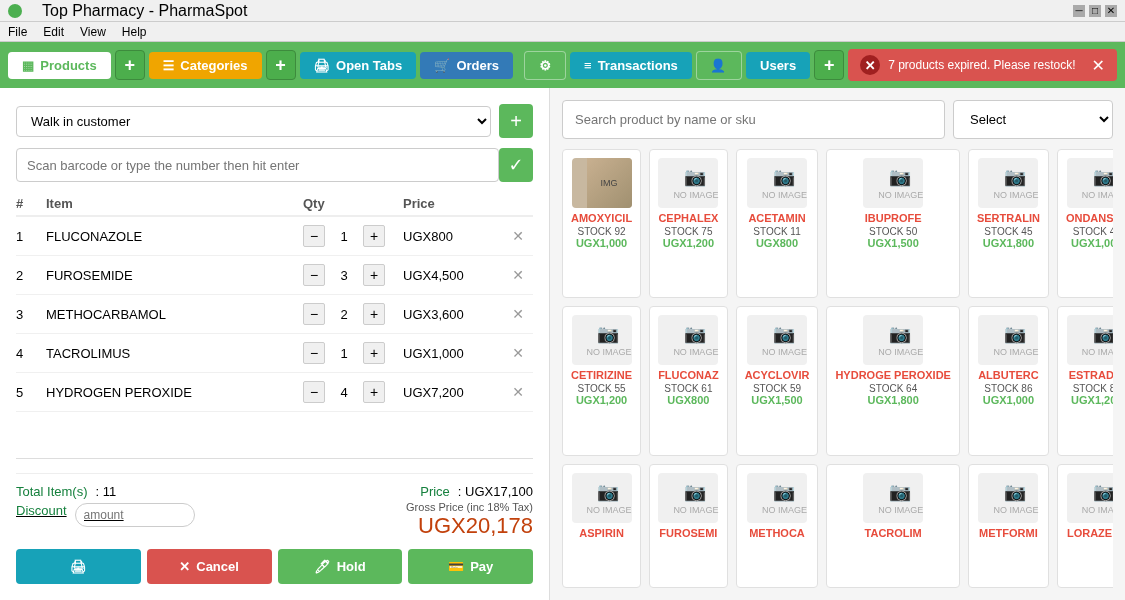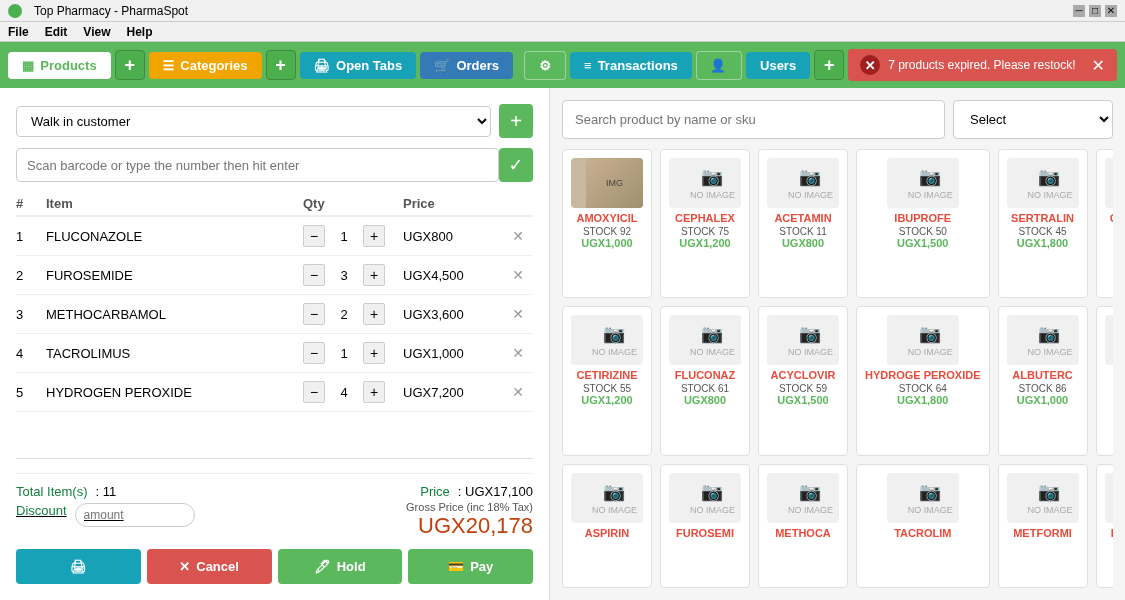--- a/index.html
+++ b/index.html
@@ -1,27 +1,27 @@
 <!DOCTYPE html>
 <html><head>
   <meta charset="utf-8">
   <style>
     * { box-sizing: border-box; margin: 0; padding: 0; }
     body { font-family: Arial, sans-serif; font-size: 13px; background: #e8e8e8; width: 1125px; height: 600px; overflow: hidden; }
 
     
     .titlebar { background: #f0f0f0; height: 22px; display: flex; align-items: center; padding: 0 8px; justify-content: space-between; border-bottom: 1px solid #ccc; }
-    .titlebar-left { display: flex; align-items: center; gap: 12px; font-size: 12px; }
+    .titlebar-left { display: flex; align-items: center; gap: 20px; font-size: 16px; }
     .titlebar-logo { width: 14px; height: 14px; background: #4CAF50; border-radius: 50%; }
     .titlebar-controls { display: flex; gap: 4px; }
     .titlebar-btn { width: 12px; height: 12px; background: #aaa; border: none; cursor: pointer; font-size: 10px; display: flex; align-items: center; justify-content: center; }
 
     
     .menubar { background: #f0f0f0; height: 20px; display: flex; align-items: center; padding: 0 8px; gap: 16px; border-bottom: 1px solid #ccc; font-size: 12px; }
-    .menubar span { cursor: pointer; font-weight: bold; }
+    .menubar span { cursor: pointer; }
 
     
     .topnav { background: #5cb85c; height: 46px; display: flex; align-items: center; padding: 0 8px; gap: 4px; }
     .nav-btn { display: flex; align-items: center; gap: 6px; padding: 6px 14px; border: none; border-radius: 4px; cursor: pointer; font-size: 13px; font-weight: bold; color: white; }
     .nav-btn.green { background: #5cb85c; border: 1px solid rgba(255,255,255,0.4); }
     .nav-btn.white-green { background: white; color: #5cb85c; }
     .nav-btn.orange { background: #f0a500; }
     .nav-btn.teal { background: #17a2b8; }
     .nav-btn.blue { background: #337ab7; }
     .nav-btn.plus { background: #4cae4c; border: 1px solid #3d8b3d; width: 30px; height: 30px; padding: 0; justify-content: center; font-size: 18px; border-radius: 4px; }
@@ -71,21 +71,21 @@
 
     
     .right-panel { flex: 1; background: #f5f5f5; padding: 12px; display: flex; flex-direction: column; gap: 10px; overflow: hidden; }
     .search-row { display: flex; gap: 8px; }
     .search-input { flex: 1; padding: 11px 12px; border: 1px solid #ccc; border-radius: 4px; font-size: 13px; }
     .category-select { padding: 7px 12px; border: 1px solid #ccc; border-radius: 4px; font-size: 13px; background: white; cursor: pointer; min-width: 160px; }
 
     
     .products-grid { display: grid; grid-template-columns: repeat(6, 1fr); gap: 8px; overflow-y: auto; flex: 1; }
     .product-card { background: white; border-radius: 4px; padding: 8px; cursor: pointer; text-align: center; border: 1px solid #e0e0e0; }
-    .product-img { width: 72px; height: 50px; background: #f0f0f0; border-radius: 4px; display: flex; align-items: center; justify-content: center; margin: 0 auto 4px; color: #aaa; font-size: 11px; flex-direction: column; gap: 2px; padding-left: 15px; }
+    .product-img { width: 60px; height: 50px; background: #f0f0f0; border-radius: 4px; display: flex; align-items: center; justify-content: center; margin: 0 auto 4px; color: #aaa; font-size: 11px; flex-direction: column; gap: 2px; padding-left: 15px; }
     .product-img.has-image { background: #ddd; }
     .cam-icon { font-size: 18px; color: #bbb; }
     .product-name { font-size: 11px; font-weight: bold; color: #e74c3c; white-space: nowrap; overflow: hidden; text-overflow: ellipsis; }
     .product-stock { font-size: 10px; color: #555; margin-top: 2px; }
     .product-price { font-size: 11px; color: #5cb85c; font-weight: bold; }
 
     
     ::-webkit-scrollbar { width: 6px; }
     ::-webkit-scrollbar-track { background: #f0f0f0; }
     ::-webkit-scrollbar-thumb { background: #bbb; border-radius: 3px; }

